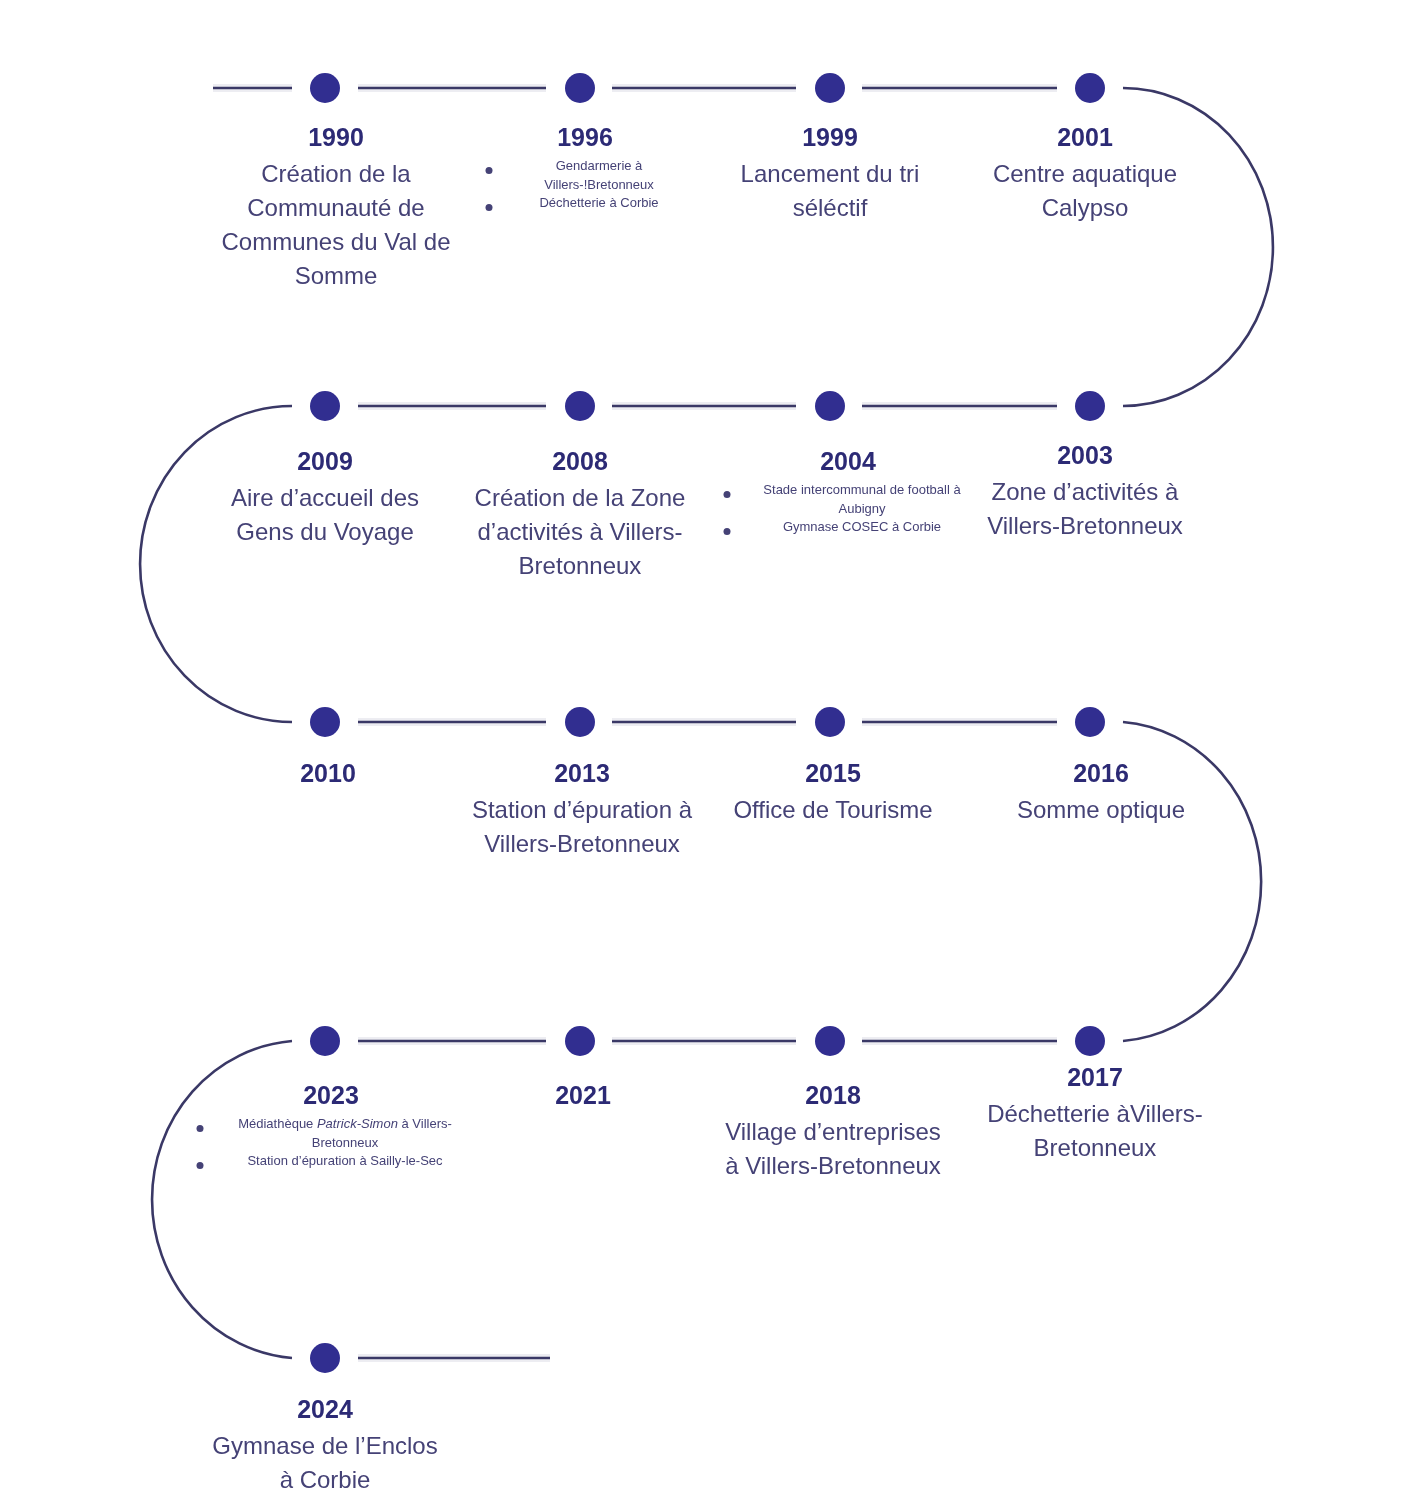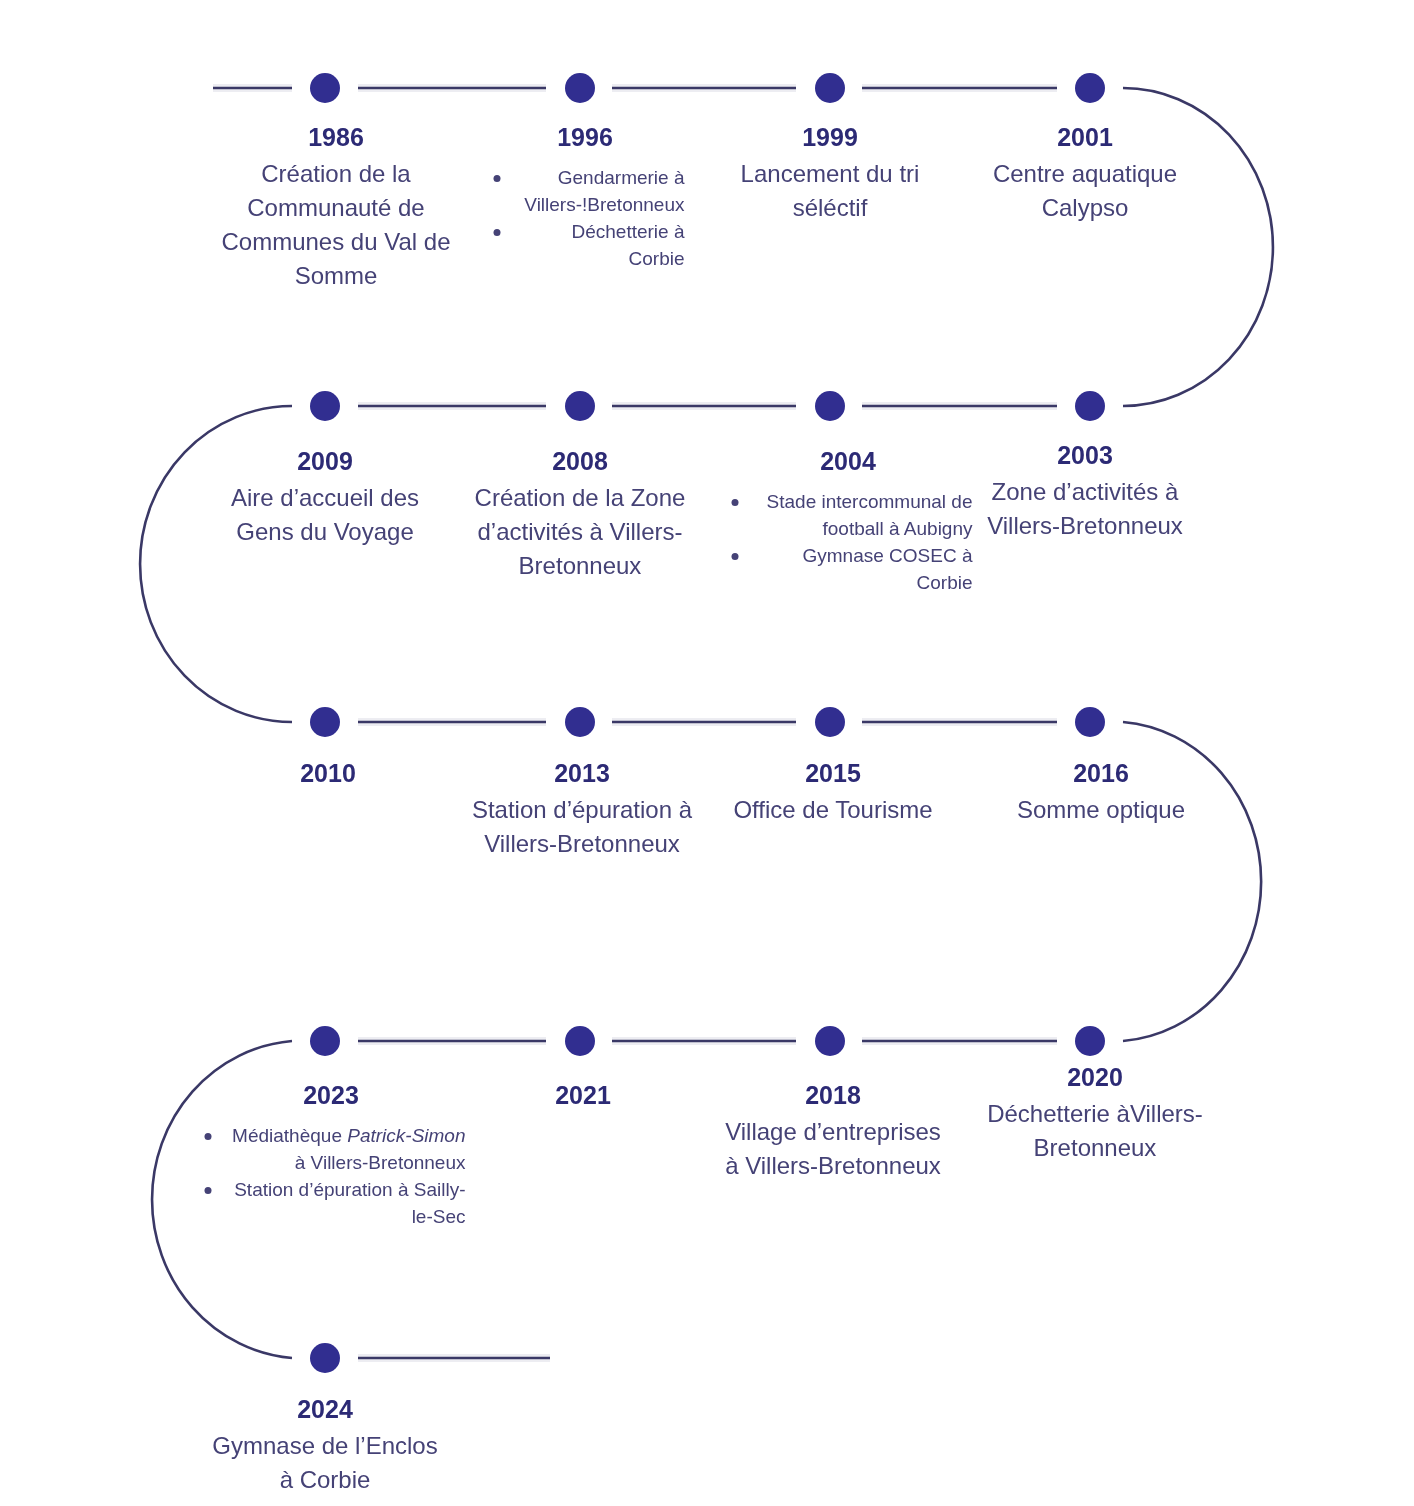--- a/index.html
+++ b/index.html
@@ -24,22 +24,22 @@
     position:absolute;transform:translateX(-50%);
     text-align:center;
   }
   .year{
     font-size:25px;font-weight:700;color:var(--year);
     line-height:1.25;margin-bottom:4px;
   }
   .desc{font-size:24px;line-height:1.42;color:var(--text);}
   .it{font-style:italic;}
   ul.bullets{
-    display:inline-block;text-align:right;list-style:none;
-    margin:8px;padding:0;font-size:19px;line-height:1.42;color:var(--text);
+    display:inline-block;text-align:center;list-style:none;
+    margin:0;padding:0;font-size:13px;line-height:1.42;color:var(--text);
   }
   ul.bullets li{position:relative;padding-left:28px;}
   ul.bullets li::before{
     content:"";position:absolute;left:8px;top:10px;
     width:7px;height:7px;border-radius:50%;background:var(--text);
   }
 </style>
 </head>
 <body>
 
@@ -69,21 +69,21 @@
     <circle class="tl-dot" cx="1090" cy="722" r="15"></circle>
     <circle class="tl-dot" cx="325" cy="1041" r="15"></circle>
     <circle class="tl-dot" cx="580" cy="1041" r="15"></circle>
     <circle class="tl-dot" cx="830" cy="1041" r="15"></circle>
     <circle class="tl-dot" cx="1090" cy="1041" r="15"></circle>
     <circle class="tl-dot" cx="325" cy="1358" r="15"></circle>
   </g>
 </svg>
 
 <div class="label" style="left:336px;top:122px;width:300px">
-  <div class="year">1986</div>
+  <div class="year">1990</div>
   <div class="desc"><span>Création de la Communauté de Communes du Val de Somme</span></div>
 </div>
 <div class="label" style="left:585px;top:122px;width:215px">
   <div class="year">1996</div>
   <ul class="bullets">
     <li><span>Gendarmerie à Villers-!Bretonneux</span></li>
     <li><span>Déchetterie à Corbie</span></li>
   </ul>
 </div>
 <div class="label" style="left:830px;top:122px;width:200px">
@@ -139,20 +139,20 @@
   </ul>
 </div>
 <div class="label" style="left:583px;top:1080px;width:210px">
   <div class="year">2021</div>
 </div>
 <div class="label" style="left:833px;top:1080px;width:235px">
   <div class="year">2018</div>
   <div class="desc"><span>Village d’entreprises à Villers-Bretonneux</span></div>
 </div>
 <div class="label" style="left:1095px;top:1062px;width:235px">
-  <div class="year">2020</div>
+  <div class="year">2017</div>
   <div class="desc"><span>Déchetterie àVillers-Bretonneux</span></div>
 </div>
 
 <div class="label" style="left:325px;top:1394px;width:245px">
   <div class="year">2024</div>
   <div class="desc"><span>Gymnase de l’Enclos à Corbie</span></div>
 </div>
 
 </body></html>

